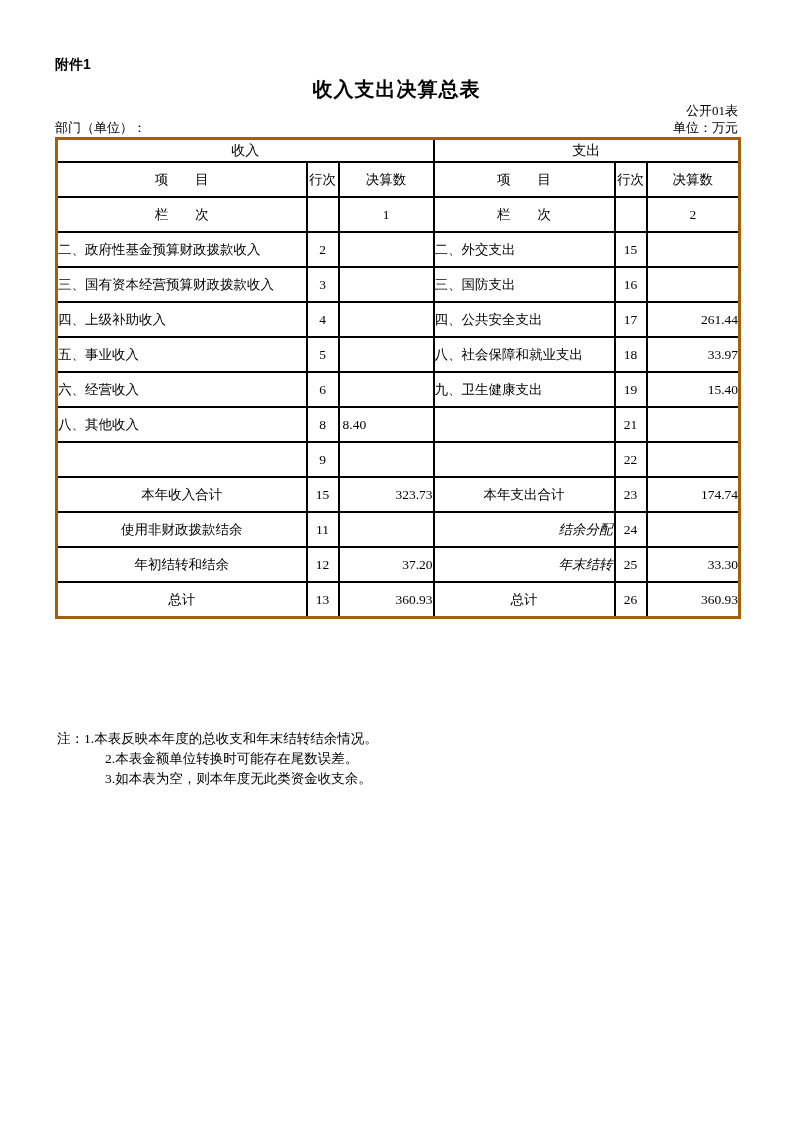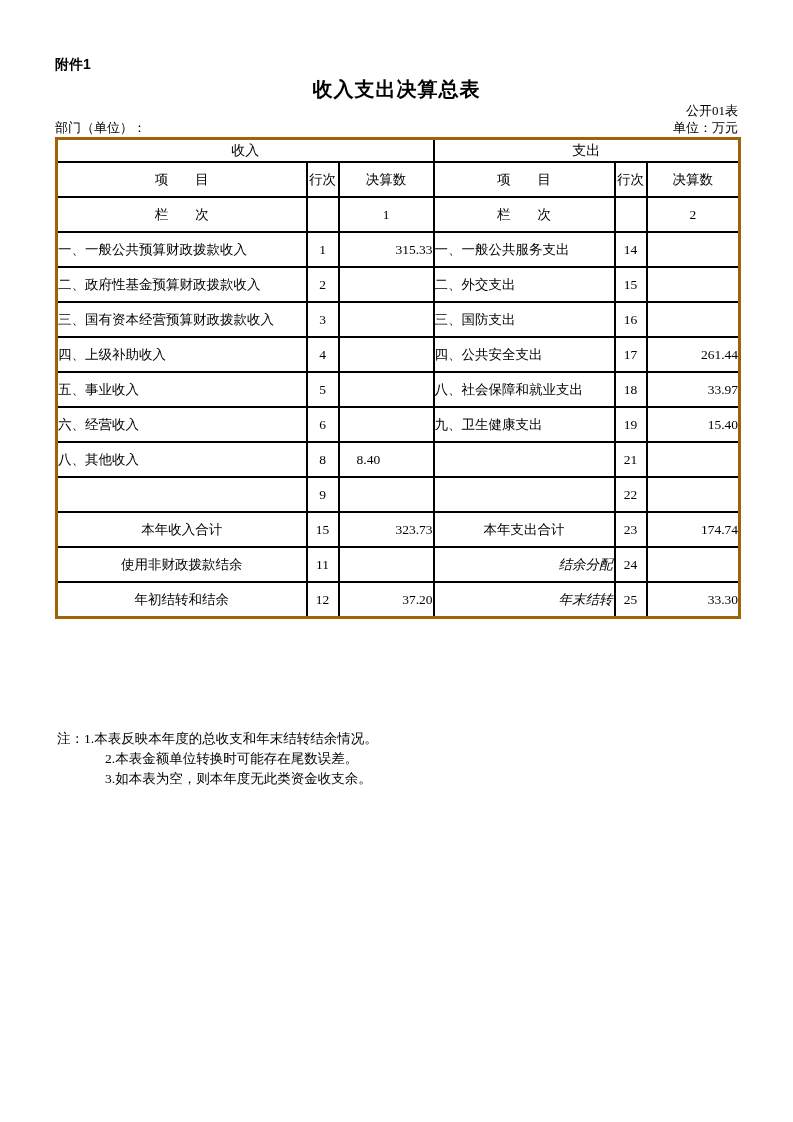--- a/index.html
+++ b/index.html
@@ -75,21 +75,21 @@
     overflow: hidden;
     white-space: nowrap;
   }
   tr.section-row th { height: 21px; font-size: 14px; }
   tr.colhead-row th, tr.index-row th { height: 33px; }
   tbody td { height: 33px; }
   .rowno { font-size: 12.5px; text-align: center; }
   .al-left   { text-align: left;  padding-left: 6px;  }
   .al-center { text-align: center; }
   .al-right  { text-align: right; padding-right: 7px; }
-  td.val.al-left { padding-left: 17px; }
+  td.val.al-left { padding-left: 3px; }
   td.lab.al-right { padding-right: 1px; font-style: italic; }
   .bold { font-weight: bold; }
   .notes {
     position: absolute;
     left: 57px;
     top: 729px;
     font-size: 13.5px;
     line-height: 20px;
   }
   .note-line.indented { padding-left: 48px; }
@@ -136,28 +136,20 @@
         <th class="al-center">栏　　次</th>
         <th></th>
         <th class="al-center">1</th>
         <th class="al-center">栏　　次</th>
         <th></th>
         <th class="al-center">2</th>
       </tr>
     </thead>
     <tbody id="table-body">
         <tr>
-    <td class="lab al-left">一、一般公共预算财政拨款收入</td>
-    <td class="rowno al-center">1</td>
-    <td class="val al-right">315.33</td>
-    <td class="lab al-left">一、一般公共服务支出</td>
-    <td class="rowno al-center">14</td>
-    <td class="val al-right"></td>
-  </tr>
-        <tr>
     <td class="lab al-left">二、政府性基金预算财政拨款收入</td>
     <td class="rowno al-center">2</td>
     <td class="val al-right"></td>
     <td class="lab al-left">二、外交支出</td>
     <td class="rowno al-center">15</td>
     <td class="val al-right"></td>
   </tr>
         <tr>
     <td class="lab al-left">三、国有资本经营预算财政拨款收入</td>
     <td class="rowno al-center">3</td>
@@ -222,20 +214,28 @@
     <td class="rowno al-center">24</td>
     <td class="val al-right"></td>
   </tr>
         <tr>
     <td class="lab al-center">年初结转和结余</td>
     <td class="rowno al-center">12</td>
     <td class="val al-right">37.20</td>
     <td class="lab al-right">年末结转</td>
     <td class="rowno al-center">25</td>
     <td class="val al-right">33.30</td>
+  </tr>
+        <tr>
+    <td class="lab al-center bold">总计</td>
+    <td class="rowno al-center">13</td>
+    <td class="val al-right">360.93</td>
+    <td class="lab al-center bold">总计</td>
+    <td class="rowno al-center">26</td>
+    <td class="val al-right bold">360.93</td>
   </tr>
       </tbody>
   </table>
 
   <div class="notes">
     <div class="note-line">
       <span>注：</span><span>1.本表反映本年度的总收支和年末结转结余情况。</span>
     </div>
     <div class="note-line indented">
       <span>2.本表金额单位转换时可能存在尾数误差。</span>

